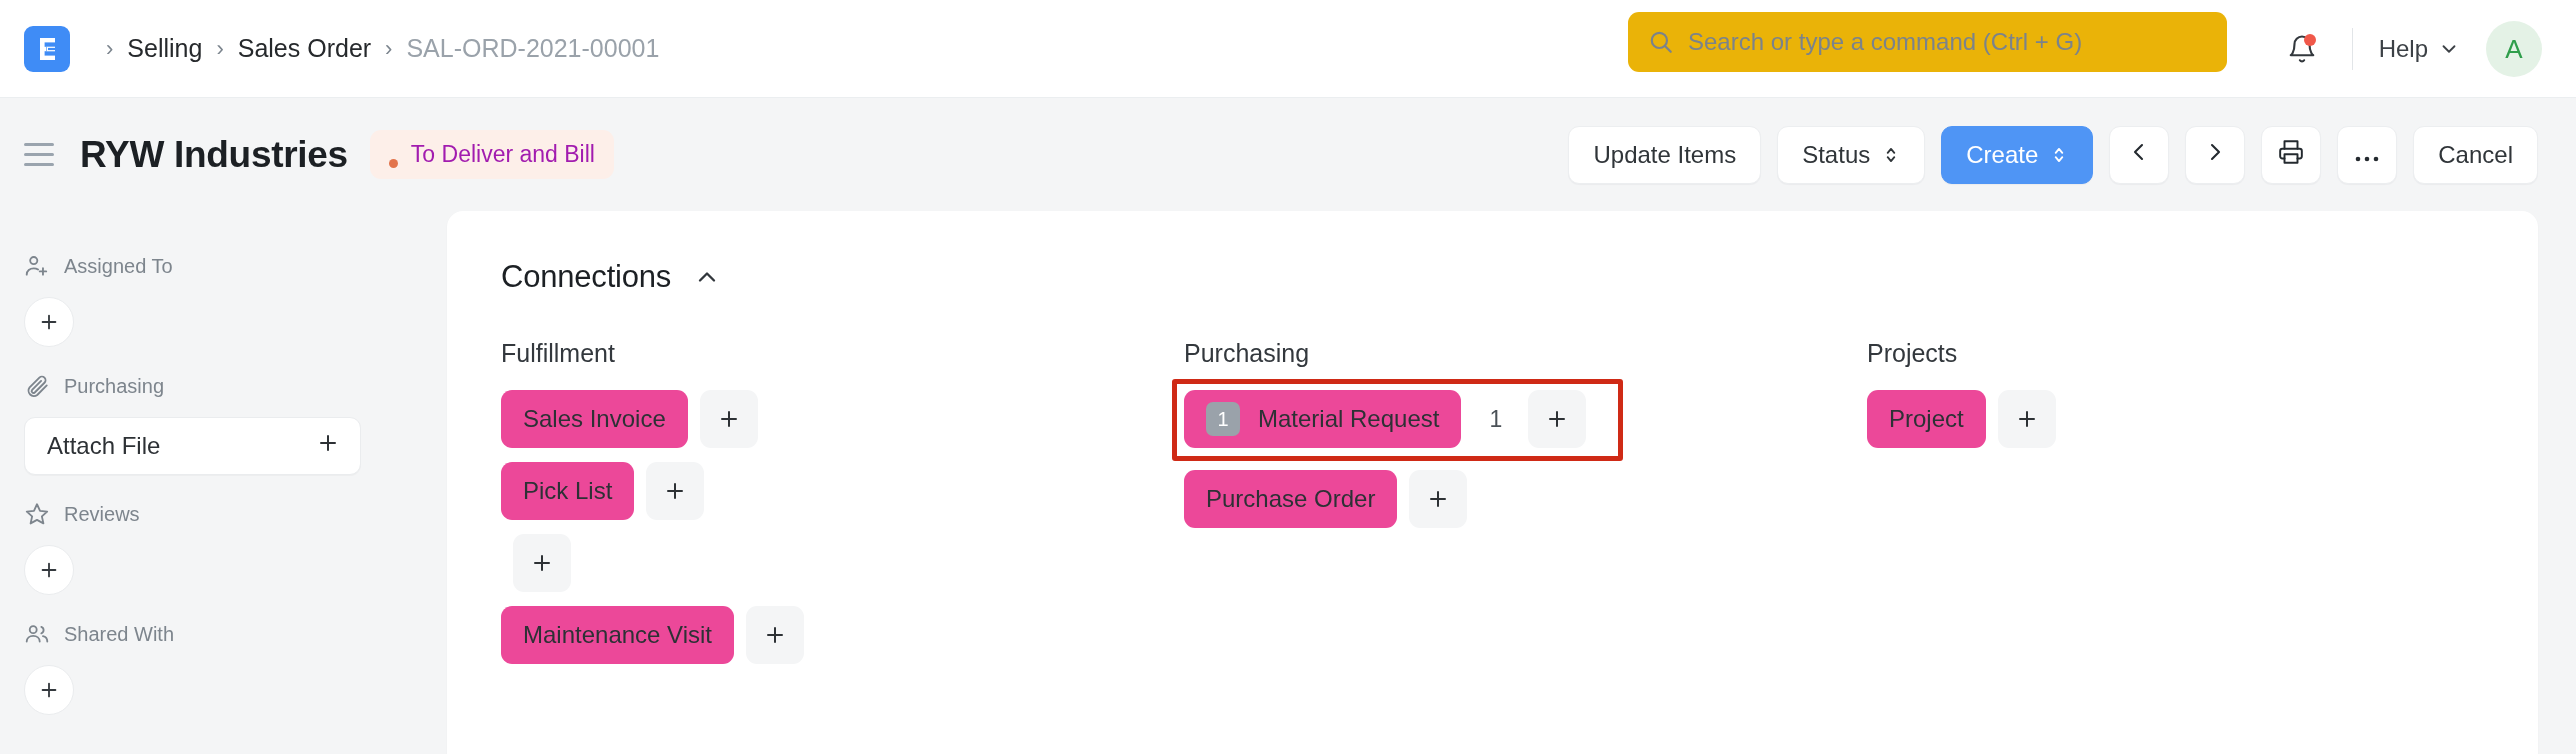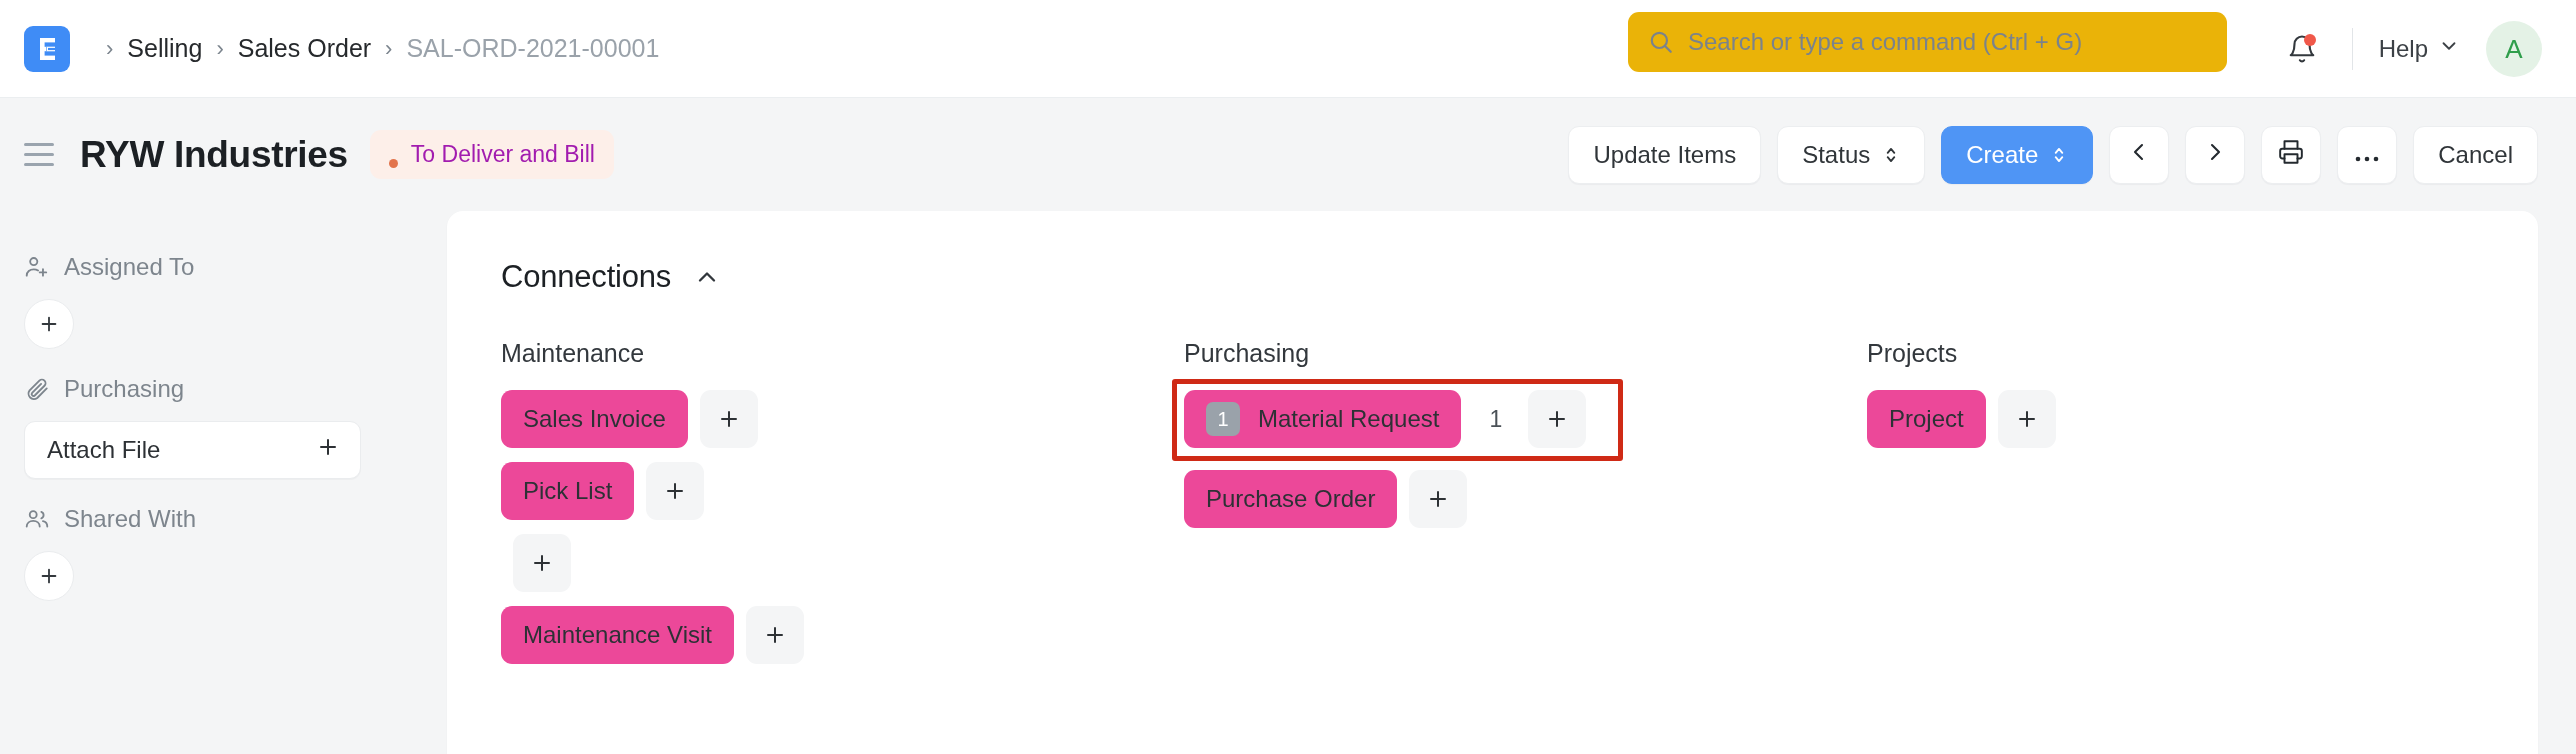--- a/index.html
+++ b/index.html
@@ -84,21 +84,21 @@
     border-radius: 50%;
     background: #f0584a;
     top: 9px; right: 10px;
   }
   .nav-div {
     width: 1px; height: 42px;
     background: #e2e5e8;
     margin: 0 26px;
   }
   .help-btn {
-    display: flex; 
+    display: flex; align-items: center;
     font-size: 24px; color: #3c4146;
     cursor: pointer;
   }
   .help-btn .chev { margin-left: 10px; display: flex; }
   .avatar {
     width: 56px; height: 56px;
     border-radius: 50%;
     background: #e4f2e6;
     color: #2f9e4b;
     font-size: 26px;
@@ -185,21 +185,21 @@
 
   .sidebar {
     width: 447px;
     flex: none;
     padding: 20px 38px 0 24px;
   }
   .side-group { margin-bottom: 6px; }
   .side-head {
     display: flex; align-items: center;
     color: #7d858d;
-    font-size: 24px;
+    font-size: 20px;
     margin-top: 22px;
     margin-bottom: 18px;
   }
   .side-head .ico { display: flex; margin-right: 14px; flex: none; }
   .plus-circle {
     width: 50px; height: 50px;
     border-radius: 50%;
     background: #ffffff;
     border: 1px solid #eaecee;
     display: flex; align-items: center; justify-content: center;
@@ -460,20 +460,36 @@
         <span>Attach File</span>
         <span>
           <svg width="24" height="24" viewBox="0 0 24 24" fill="none" stroke="#2d3135" stroke-width="2" stroke-linecap="round">
             <line x1="12" y1="5" x2="12" y2="19"></line>
               <line x1="5" y1="12" x2="19" y2="12"></line>
           </svg>
         </span>
       </div>
     </div>
 
+    <div class="side-group">
+      <div class="side-head">
+        <span class="ico">
+          <svg width="26" height="26" viewBox="0 0 24 24" fill="none" stroke="#7d858d" stroke-width="1.7" stroke-linecap="round" stroke-linejoin="round">
+            <polygon points="12 3 14.8 9.1 21.4 9.8 16.5 14.2 17.9 20.7 12 17.4 6.1 20.7 7.5 14.2 2.6 9.8 9.2 9.1"></polygon>
+          </svg>
+        </span>
+        <span>Reviews</span>
+      </div>
+      <div class="plus-circle">
+        <svg width="22" height="22" viewBox="0 0 24 24" fill="none" stroke="#33383d" stroke-width="2" stroke-linecap="round">
+          <line x1="12" y1="5" x2="12" y2="19"></line>
+            <line x1="5" y1="12" x2="19" y2="12"></line>
+        </svg>
+      </div>
+    </div>
 
     <div class="side-group">
       <div class="side-head">
         <span class="ico">
           <svg width="26" height="26" viewBox="0 0 24 24" fill="none" stroke="#7d858d" stroke-width="1.7" stroke-linecap="round" stroke-linejoin="round">
             <circle cx="8.5" cy="8" r="3.2"></circle>
               <path d="M2.5 19c0-3.3 2.7-5.3 6-5.3s6 2 6 5.3"></path>
             <path d="M16 5.4a3.2 3.2 0 0 1 0 6"></path>
               <path d="M17.5 13.9c2.4.4 4 2.2 4 5.1"></path>
           </svg>
@@ -497,21 +513,21 @@
         <span class="collapse-icon">
           <svg width="28" height="28" viewBox="0 0 24 24" fill="none" stroke="#32373c" stroke-width="2" stroke-linecap="round" stroke-linejoin="round">
             <polyline points="6 15 12 9 18 15"></polyline>
           </svg>
         </span>
       </div>
 
       <div class="columns">
 
         <div class="col-fulfillment">
-          <div class="col-head">Maintenance</div>
+          <div class="col-head">Fulfillment</div>
 
           <div class="conn-row">
             <div class="chip">
               <span>Sales Invoice</span>
             </div>
             <div class="plus-chip">
               <svg width="24" height="24" viewBox="0 0 24 24" fill="none" stroke="#2d3135" stroke-width="2" stroke-linecap="round">
                 <line x1="12" y1="5" x2="12" y2="19"></line>
                   <line x1="5" y1="12" x2="19" y2="12"></line>
               </svg>

